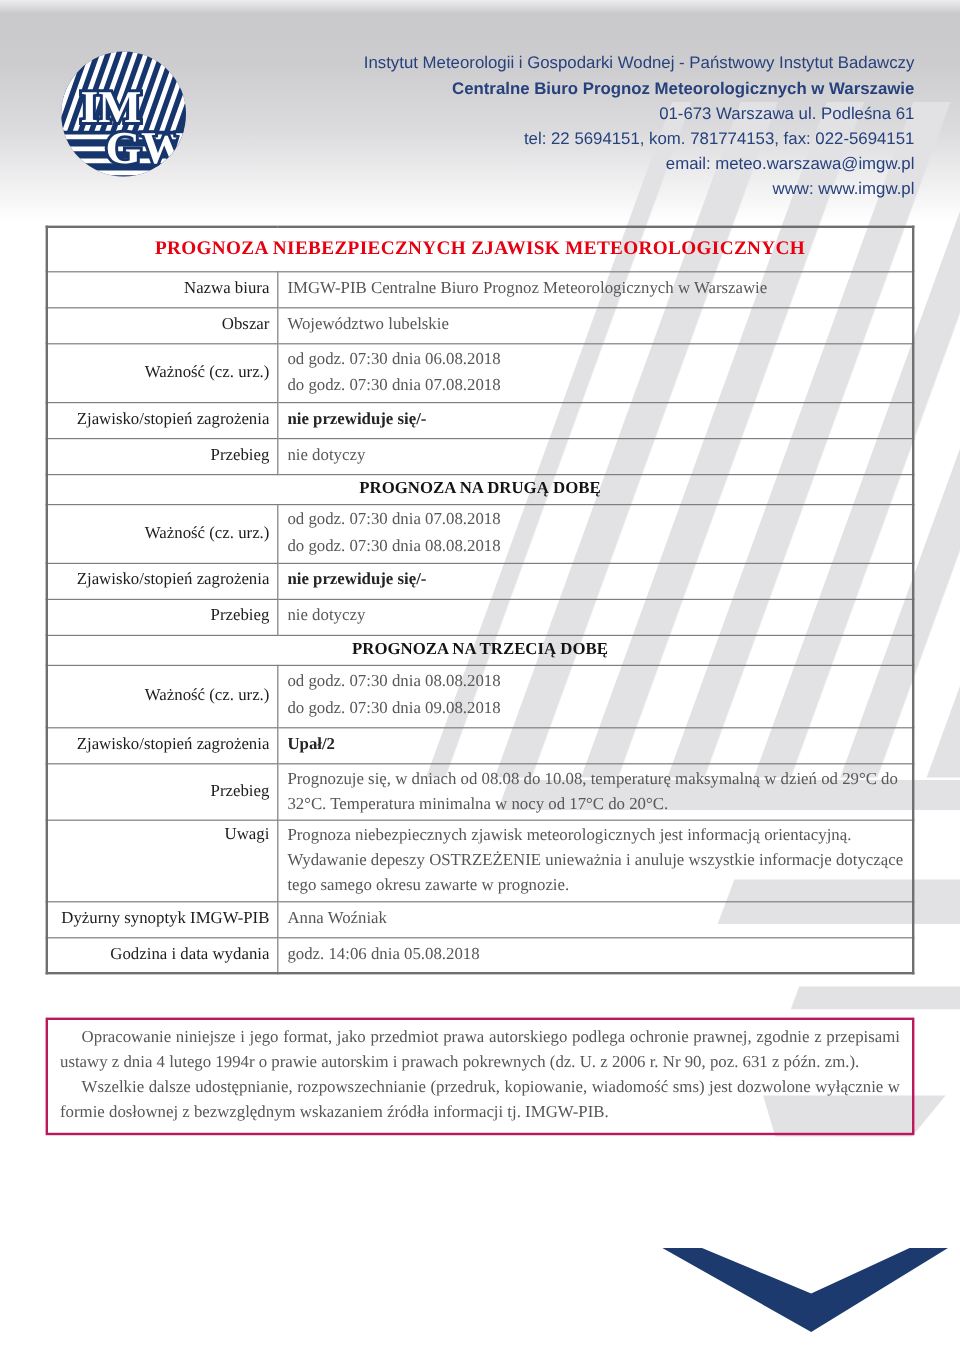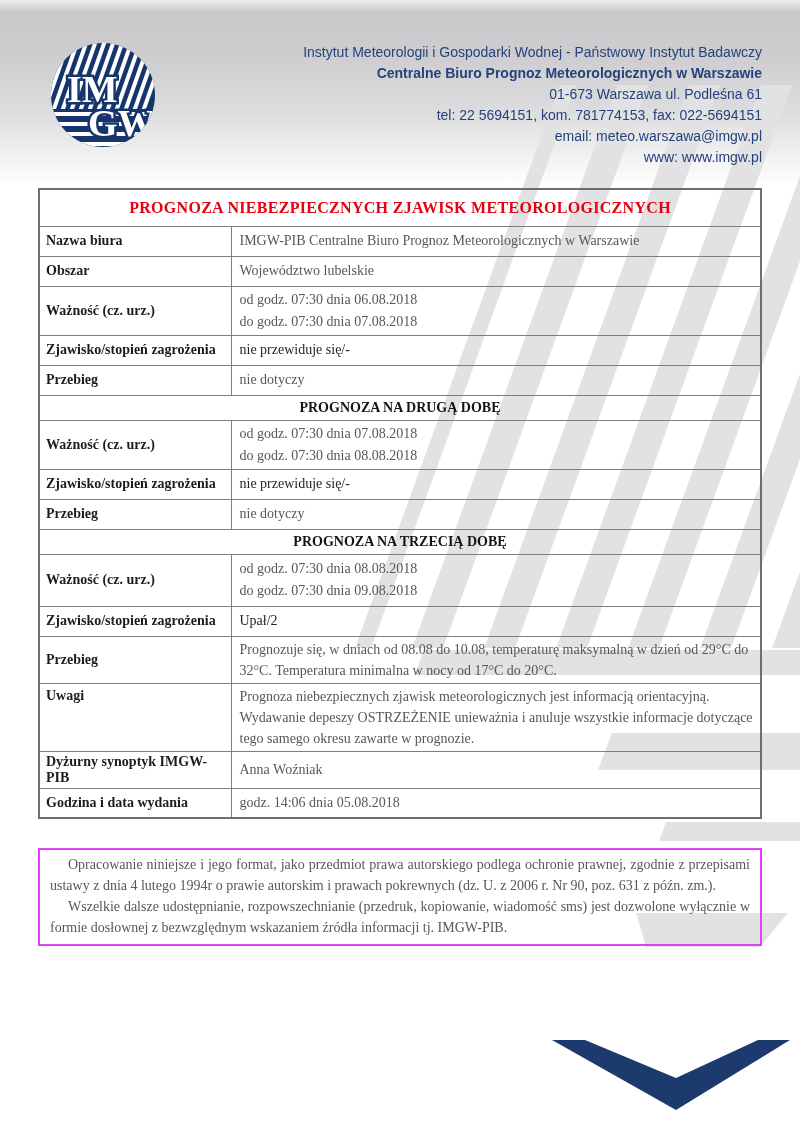--- a/index.html
+++ b/index.html
@@ -32,39 +32,39 @@
 
   
   table.doc-table {
     position:absolute; left:38px; top:188px; width:724px;
     border-collapse:collapse; table-layout:fixed;
     border:2px solid #6f6f6f;
     font-family:"Liberation Serif", serif; font-size:14px;
   }
   col.c-label { width:192px; }
   td { border:1px solid #7e7e7e; padding:2px 6px; vertical-align:middle; }
-  td.lbl { font-weight:bold; color:#1c1c1c; }
+  td.lbl { font-weight:normal; color:#1c1c1c;text-align:right; }
   td.val { color:#575757; padding-left:8px; }
-  td.val.strong { font-weight:normal; color:#242424;margin-left:29px; }
+  td.val.strong { font-weight:bold; color:#242424;margin-left:29px; }
   td.title-cell { text-align:center; font-weight:bold; color:#e60010; font-size:16px; letter-spacing:0.3px; }
   td.sec-cell { text-align:center; font-weight:bold; color:#141414; }
   .val .line { line-height:22px; }
   td.multiline { line-height:21px; }
 
   tr.r-title  { height:37px;margin-left:26px; }
   tr.r-std    { height:30px; }
   tr.r-sec    { height:25px; }
   tr.r-2line  { height:47px; }
   tr.r-2line-t{ height:52px; }
   tr.r-uwagi  { height:66px; }
 
   
   .footer-box {
     position:absolute; left:38px; top:848px; width:724px;
-    border:2px solid #d946ef; padding:4px 10px 6px 10px;
+    border:2px solid #be185d; padding:4px 10px 6px 10px;
     font-family:"Liberation Serif", serif; font-size:14px; line-height:21px;
     color:#575757; text-align:justify;
   }
   .footer-box p { margin:0; text-indent:18px; }
 </style>
 </head>
 <body>
 
 <div class="page">
 

